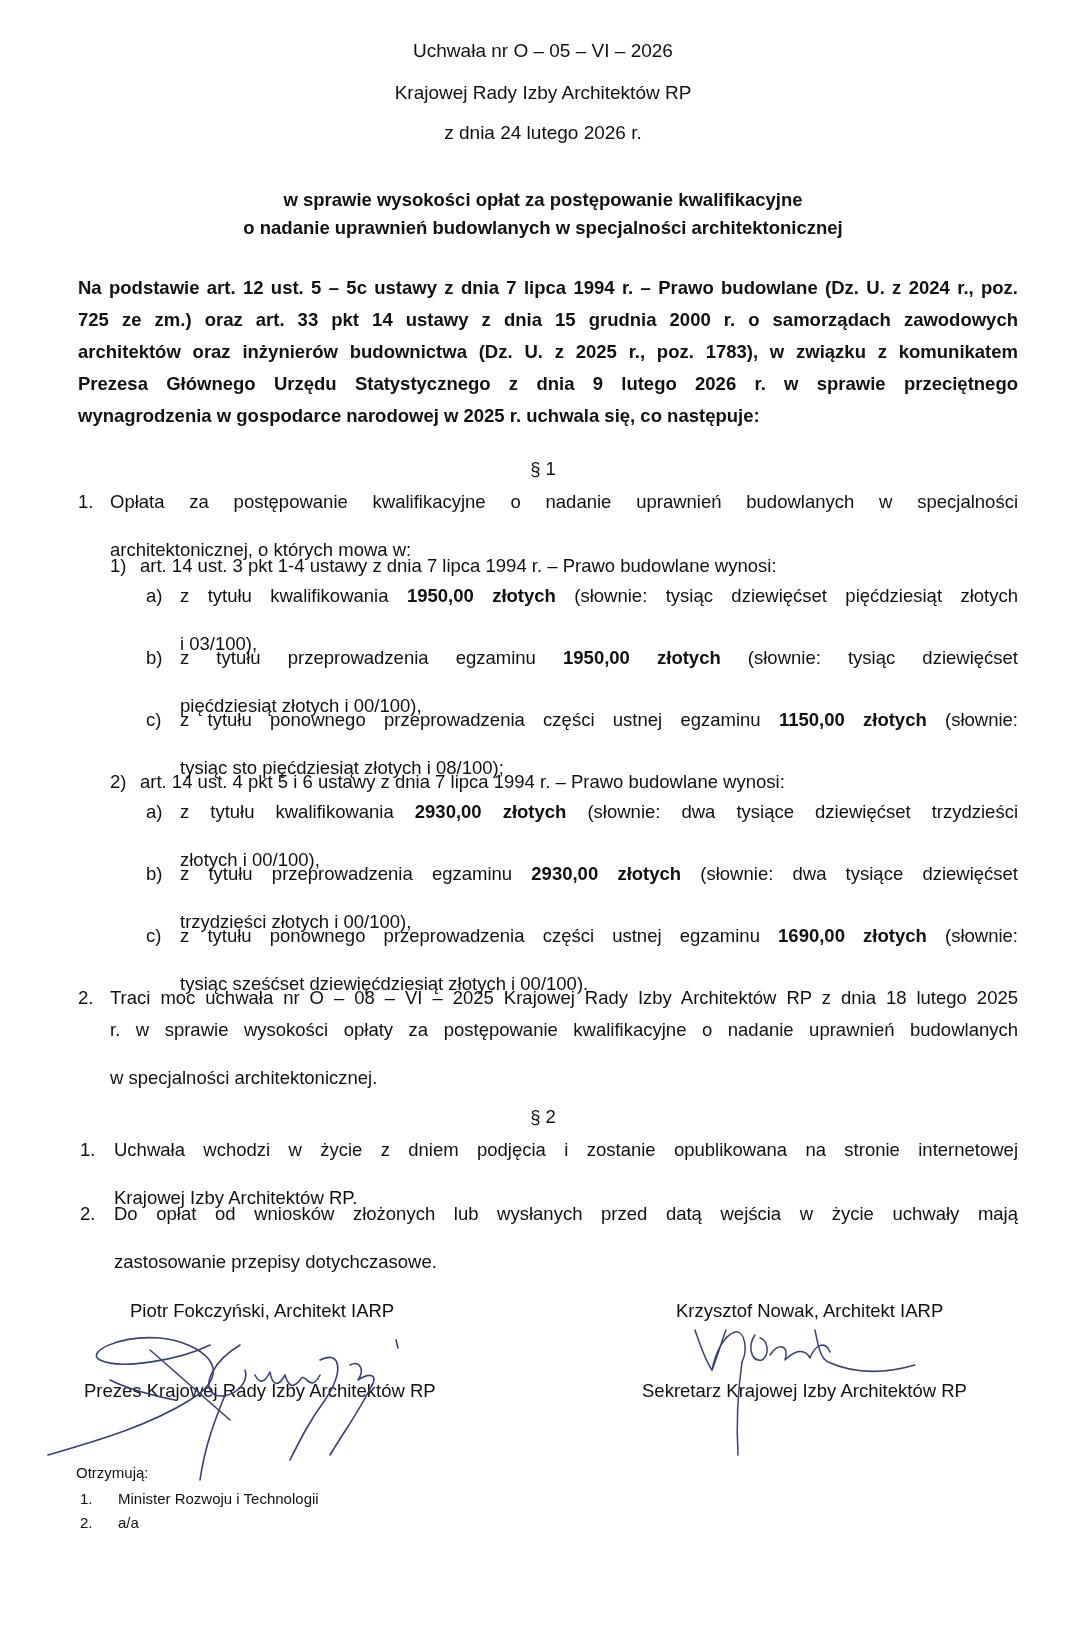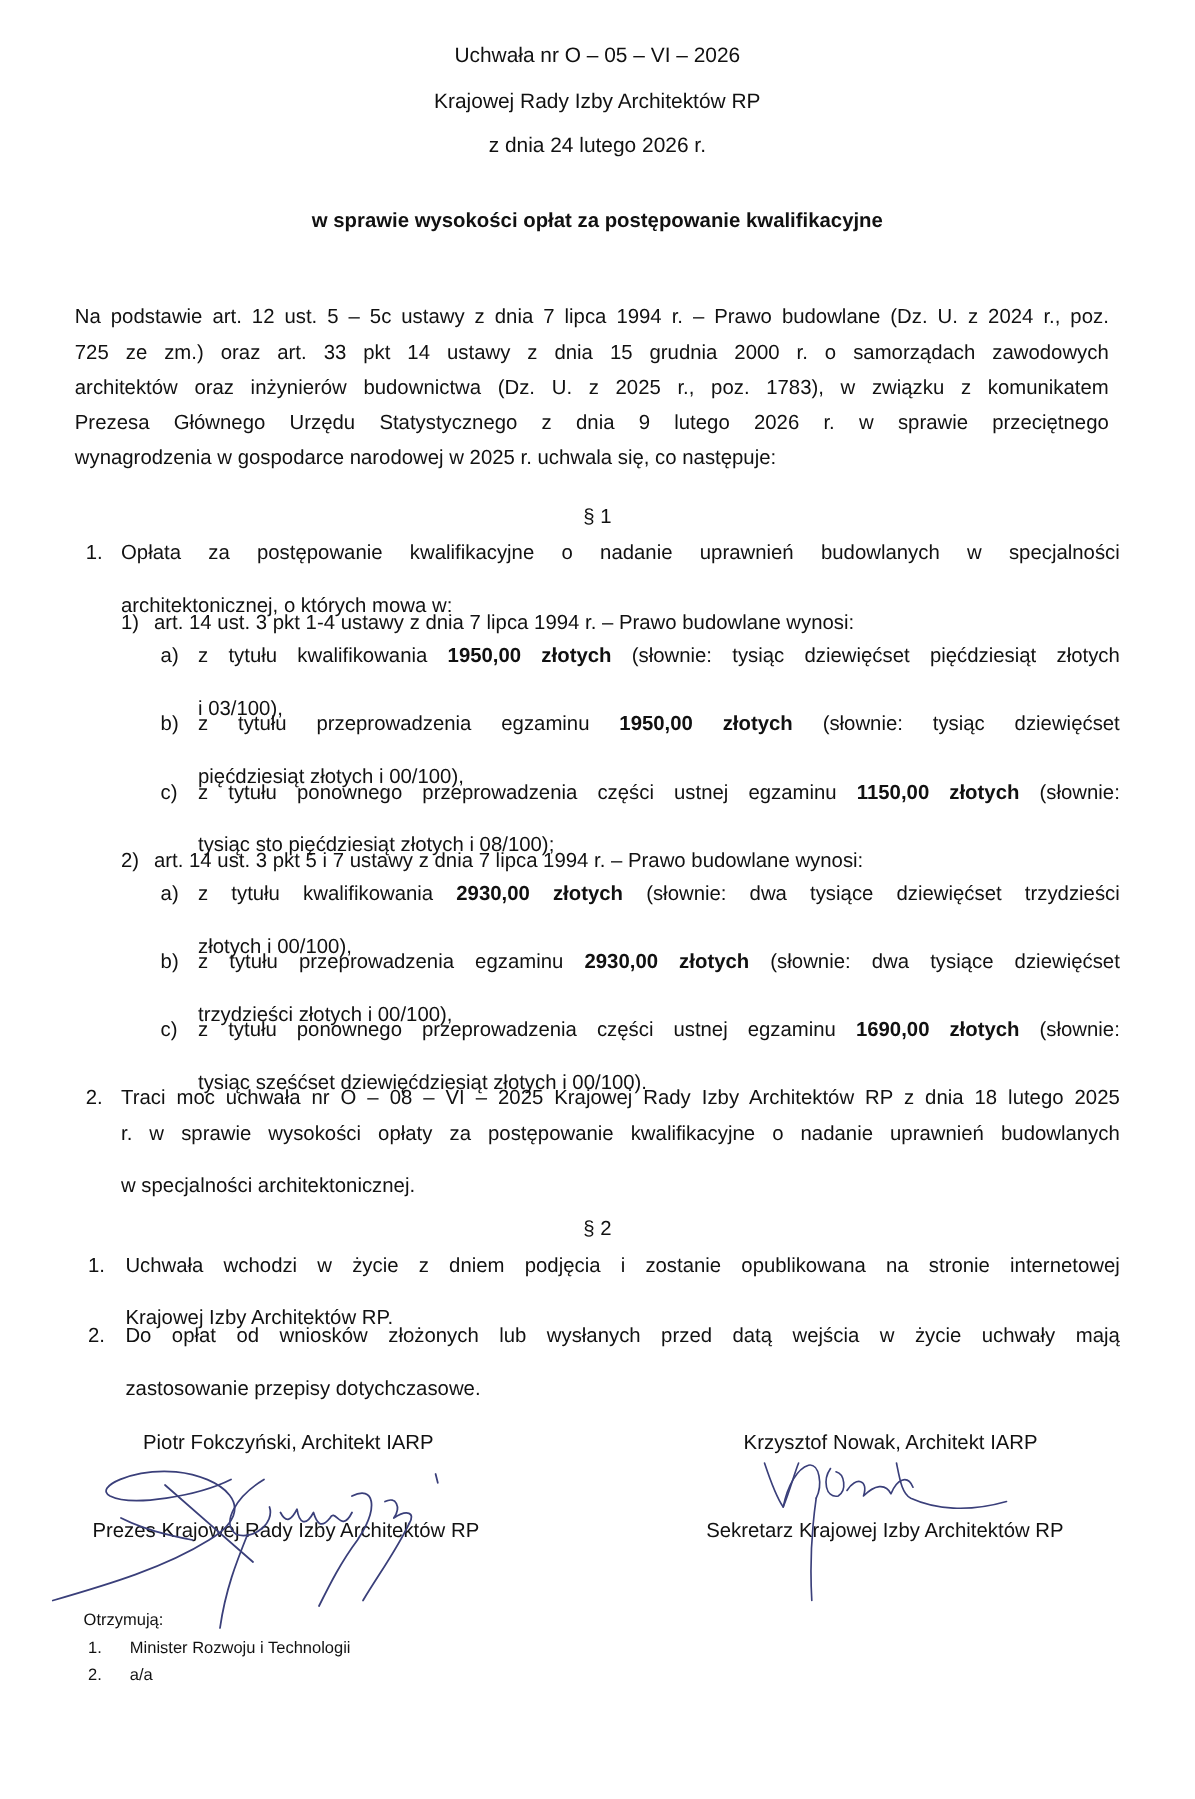--- a/index.html
+++ b/index.html
@@ -6,22 +6,22 @@
   body {
     width: 1086px; height: 1635px; position: relative; overflow: hidden;
     font-family: "Liberation Sans", sans-serif; color: #111111;
     font-size: 18.5px;
   }
   .page { position: absolute; left: 0; top: 0; width: 934px; height: 1635px; border-radius: 12px; }
   .center { position: absolute; left: 0; width: 1086px; text-align: center; }
   .hdr { font-size: 19px; }
   .subject { font-weight: bold; font-size: 18.5px; line-height: 32px; text-align: center; }
   .para {
-    position: absolute; left: 68px; width: 940px; text-align: justify;
-    line-height: 32px; text-align-last: left;
+    position: absolute; left: 78px; width: 940px; text-align: justify;
+    line-height: 32px; text-align-last: left; font-weight: bold;
   }
   .para .jl { display: block; text-align: justify; text-align-last: justify; }
   .para .ll { display: block; text-align: right; }
   .row { position: absolute; line-height: 32px; }
   .num { position: absolute; }
   .txt { position: absolute; text-align: justify; }
   .txt .jl { display: block; text-align: justify; text-align-last: justify; }
   .txt .ll { display: block; text-align: left; margin-top: 16px; }
   b { font-weight: bold; }
   .sig-text { position: absolute; font-size: 18.5px; white-space: nowrap; }
@@ -31,20 +31,21 @@
 </head>
 <body>
 
 <div class="page">
 
   <div class="center hdr" style="top:40px;">Uchwała nr O – 05  – VI – 2026</div>
   <div class="center hdr" style="top:82px;">Krajowej Rady Izby Architektów RP</div>
   <div class="center hdr" style="top:122px;">z dnia 24 lutego 2026 r.</div>
 
   <div class="center subject" style="top:184px;">w sprawie wysokości opłat za postępowanie kwalifikacyjne</div>
+  <div class="center subject" style="top:212px;">o nadanie uprawnień budowlanych w specjalności architektonicznej</div>
 
   <div class="para" style="top:272px;">
     <span class="jl">Na podstawie art. 12 ust. 5 – 5c ustawy z dnia 7 lipca 1994 r. – Prawo budowlane (Dz. U. z 2024 r., poz.</span>
     <span class="jl">725 ze zm.) oraz art. 33 pkt 14 ustawy z dnia 15 grudnia 2000 r. o samorządach zawodowych</span>
     <span class="jl">architektów oraz inżynierów budownictwa (Dz. U. z 2025 r., poz. 1783), w związku z komunikatem</span>
     <span class="jl">Prezesa Głównego Urzędu Statystycznego z dnia 9 lutego 2026 r. w sprawie przeciętnego</span>
     <span class="ll">wynagrodzenia w gospodarce narodowej w 2025 r. uchwala się, co następuje:</span>
   </div>
 
   <div class="center" style="top:458px;">§ 1</div>
@@ -81,21 +82,21 @@
   <div class="row" style="top:704px; left:146px; width:872px;">
     <span class="num" style="left:0;">c)</span>
     <div class="txt" style="left:34px; width:838px;">
       <span class="jl"><span>z tytułu ponownego przeprowadzenia części ustnej egzaminu </span><b>1150,00 złotych</b><span> (słownie:</span></span>
       <span class="ll">tysiąc sto pięćdziesiąt złotych i 08/100);</span>
     </div>
   </div>
 
   <div class="row" style="top:766px; left:110px; width:908px;">
     <span class="num" style="left:0;">2)</span>
-    <span class="txt" style="left:30px; width:878px;">art. 14 ust. 3 pkt 5 i 7 ustawy z dnia 7 lipca 1994 r. – Prawo budowlane wynosi:</span>
+    <span class="txt" style="left:30px; width:878px;">art. 14 ust. 4 pkt 5 i 6 ustawy z dnia 7 lipca 1994 r. – Prawo budowlane wynosi:</span>
   </div>
 
   <div class="row" style="top:796px; left:146px; width:872px;">
     <span class="num" style="left:0;">a)</span>
     <div class="txt" style="left:34px; width:838px;">
       <span class="jl"><span>z tytułu kwalifikowania </span><b>2930,00 złotych</b><span> (słownie: dwa tysiące dziewięćset trzydzieści</span></span>
       <span class="ll">złotych i 00/100),</span>
     </div>
   </div>
 

